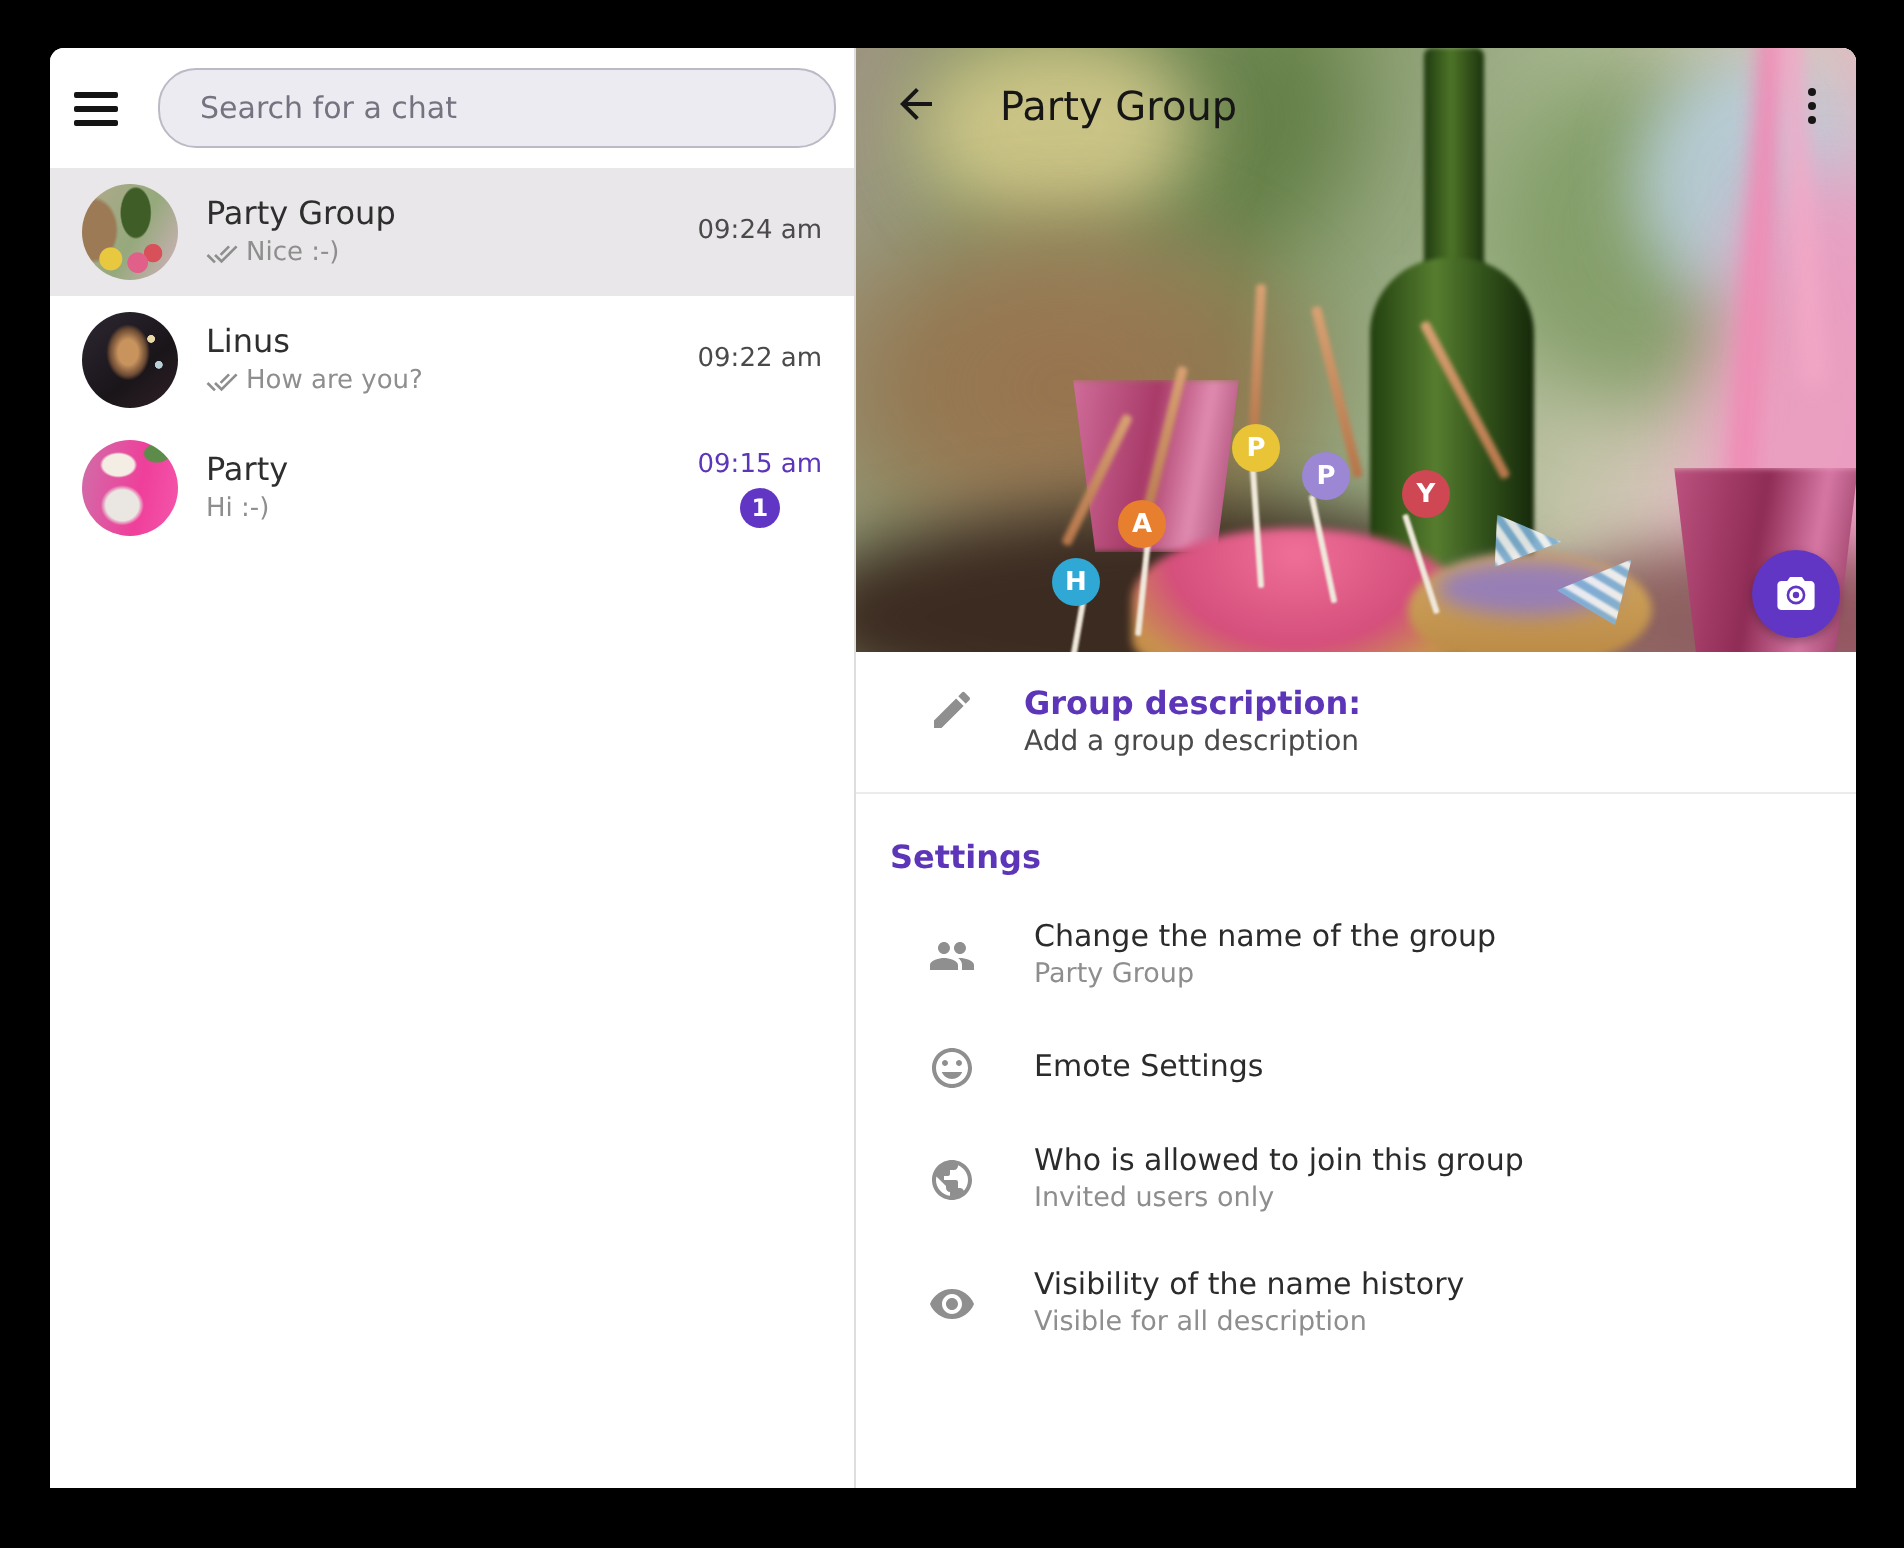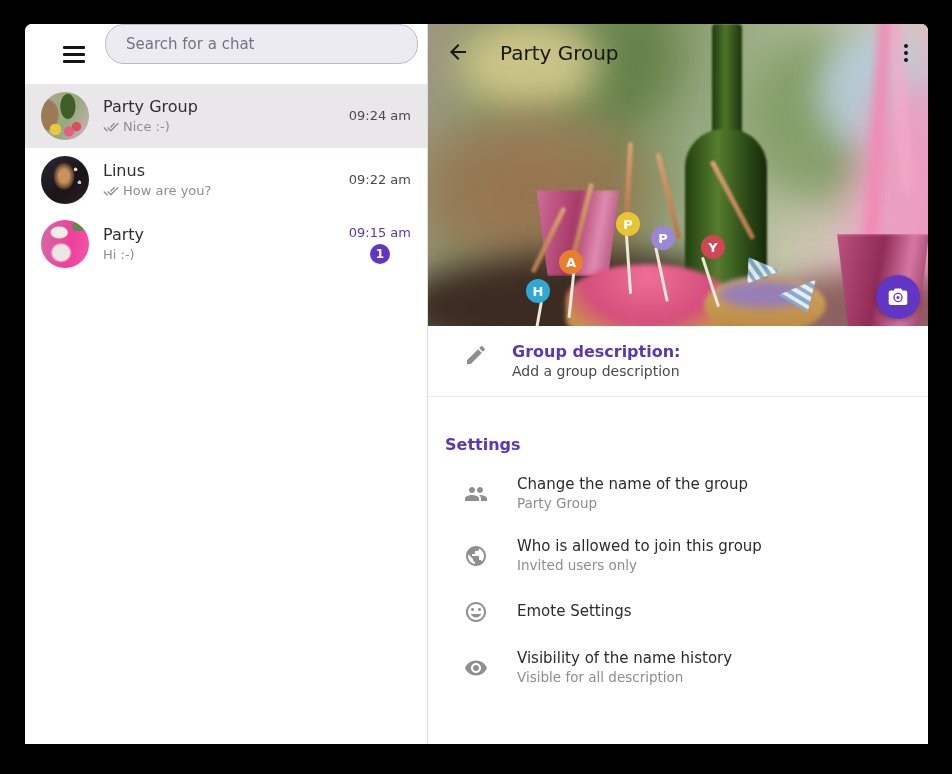--- a/index.html
+++ b/index.html
@@ -28,21 +28,21 @@
   .glyph-close{width:12px;height:12px;position:relative;}
   .glyph-close::before,.glyph-close::after{
     content:"";position:absolute;left:5px;top:-1px;width:3px;height:14px;background:#3a3a3a;border-radius:1px;}
   .glyph-close::before{transform:rotate(45deg);}
   .glyph-close::after{transform:rotate(-45deg);}
   
   .app-body{flex:1;display:flex;min-height:0;}
   .left-panel{width:402px;flex:0 0 402px;background:#fff;border-right:1px solid #dedede;
     display:flex;flex-direction:column;}
   
-  .left-topbar{height:60px;flex:0 0 60px;display:flex;padding:0 9px 0 34px;gap:16px;border-radius:12px;}
+  .left-topbar{height:60px;flex:0 0 60px;display:flex;align-items:center;padding:0 9px 0 8px;gap:16px;border-radius:12px;}
   .menu-btn{border:none;background:transparent;padding:4px;cursor:pointer;}
   .hamburger{display:block;width:22px;}
   .hamburger i{display:block;height:3px;background:#141414;border-radius:1px;margin:4px 0;}
   .search-pill{flex:1;height:38px;background:#ecebf1;border:1px solid #bdb9c6;border-radius:19px;
     display:flex;align-items:center;padding:0 18px;}
   .search-pill input{border:none;background:transparent;outline:none;width:100%;
     font-size:15px;color:#333;font-family:inherit;}
   .search-pill input::placeholder{color:#757380;}
   
   .chat-row{height:64px;display:flex;align-items:center;padding:0 16px;gap:14px;cursor:pointer;}
@@ -121,21 +121,21 @@
   .camera-fab{position:absolute;right:8px;bottom:7px;width:44px;height:44px;border-radius:50%;
     background:#6236c5;border:none;cursor:pointer;z-index:10;
     display:flex;align-items:center;justify-content:center;box-shadow:0 2px 5px rgba(0,0,0,.3);}
   
   .desc-row{display:flex;padding:15px 0 16px;cursor:pointer;}
   .row-icon{width:24px;height:24px;color:#8f8f8f;margin-left:36px;flex:0 0 24px;margin-top:2px;}
   .desc-texts{margin-left:24px;}
   .desc-label{font-size:16px;font-weight:bold;color:#5c35b8;line-height:21px;}
   .desc-value{font-size:14px;color:#4a4a4a;line-height:18px;}
   .divider{height:1px;background:#ececec;}
-  .settings-heading{font-size:16px;font-weight:bold;color:#5c35b8;margin:38px 0 8px;padding-left:17px;}
+  .settings-heading{font-size:16px;font-weight:bold;color:#5c35b8;margin:22px 0 8px;padding-left:17px;}
   .setting-item{display:flex;padding:12px 0;cursor:pointer;align-items:center;gap:21px;}
   .setting-texts{margin-left:8px;}
   .setting-label{font-size:15px;color:#2b2b2b;line-height:20px;}
   .setting-value{font-size:13.5px;color:#8e8e8e;line-height:18px;}
 </style>
 </head>
 <body>
 
 <div class="window">
 
@@ -289,39 +289,39 @@
             <path d="M16 11c1.66 0 2.99-1.34 2.99-3S17.66 5 16 5c-1.66 0-3 1.34-3 3s1.34 3 3 3zm-8 0c1.66 0 2.99-1.34 2.99-3S9.66 5 8 5C6.34 5 5 6.34 5 8s1.34 3 3 3zm0 2c-2.33 0-7 1.17-7 3.5V19h14v-2.5c0-2.33-4.67-3.5-7-3.5zm8 0c-.29 0-.62.02-.97.05 1.16.84 1.97 1.97 1.97 3.45V19h6v-2.5c0-2.33-4.67-3.5-7-3.5z"></path>
           </svg>
         <div class="setting-texts">
           <div class="setting-label">Change the name of the group</div>
           <div class="setting-value">Party Group</div>
         </div>
       </div>
 
       <div class="setting-item">
         <svg class="row-icon" viewBox="0 0 24 24" fill="currentColor">
+            <path d="M11.99 2C6.47 2 2 6.48 2 12s4.47 10 9.99 10C17.52 22 22 17.52 22 12S17.52 2 11.99 2zM12 20c-4.42 0-8-3.58-8-8s3.58-8 8-8 8 3.58 8 8-3.58 8-8 8zm3.5-9c.83 0 1.5-.67 1.5-1.5S16.33 8 15.5 8 14 8.67 14 9.5s.67 1.5 1.5 1.5zm-7 0c.83 0 1.5-.67 1.5-1.5S9.33 8 8.5 8 7 8.67 7 9.5 7.67 11 8.5 11zm3.5 6.5c2.33 0 4.31-1.46 5.11-3.5H6.89c.8 2.04 2.78 3.5 5.11 3.5z"></path>
+          </svg>
+        <div class="setting-texts">
+          <div class="setting-label">Emote Settings</div>
+        </div>
+      </div>
+
+      <div class="setting-item">
+        <svg class="row-icon" viewBox="0 0 24 24" fill="currentColor">
             <path d="M12 2C6.48 2 2 6.48 2 12s4.48 10 10 10 10-4.48 10-10S17.52 2 12 2zm-1 17.93c-3.95-.49-7-3.85-7-7.93 0-.62.08-1.21.21-1.79L9 15v1c0 1.1.9 2 2 2v1.93zm6.9-2.54c-.26-.81-1-1.39-1.9-1.39h-1v-3c0-.55-.45-1-1-1H8v-2h2c.55 0 1-.45 1-1V7h2c1.1 0 2-.9 2-2v-.41c2.93 1.19 5 4.06 5 7.41 0 2.08-.8 3.97-2.1 5.39z"></path>
           </svg>
         <div class="setting-texts">
           <div class="setting-label">Who is allowed to join this group</div>
           <div class="setting-value">Invited users only</div>
         </div>
       </div>
 
       <div class="setting-item">
         <svg class="row-icon" viewBox="0 0 24 24" fill="currentColor">
-            <path d="M11.99 2C6.47 2 2 6.48 2 12s4.47 10 9.99 10C17.52 22 22 17.52 22 12S17.52 2 11.99 2zM12 20c-4.42 0-8-3.58-8-8s3.58-8 8-8 8 3.58 8 8-3.58 8-8 8zm3.5-9c.83 0 1.5-.67 1.5-1.5S16.33 8 15.5 8 14 8.67 14 9.5s.67 1.5 1.5 1.5zm-7 0c.83 0 1.5-.67 1.5-1.5S9.33 8 8.5 8 7 8.67 7 9.5 7.67 11 8.5 11zm3.5 6.5c2.33 0 4.31-1.46 5.11-3.5H6.89c.8 2.04 2.78 3.5 5.11 3.5z"></path>
-          </svg>
-        <div class="setting-texts">
-          <div class="setting-label">Emote Settings</div>
-        </div>
-      </div>
-
-      <div class="setting-item">
-        <svg class="row-icon" viewBox="0 0 24 24" fill="currentColor">
             <path d="M12 4.5C7 4.5 2.73 7.61 1 12c1.73 4.39 6 7.5 11 7.5s9.27-3.11 11-7.5c-1.73-4.39-6-7.5-11-7.5zM12 17c-2.76 0-5-2.24-5-5s2.24-5 5-5 5 2.24 5 5-2.24 5-5 5zm0-8c-1.66 0-3 1.34-3 3s1.34 3 3 3 3-1.34 3-3-1.34-3-3-3z"></path>
           </svg>
         <div class="setting-texts">
           <div class="setting-label">Visibility of the name history</div>
           <div class="setting-value">Visible for all description</div>
         </div>
       </div>
 
     </section>
   </div>

